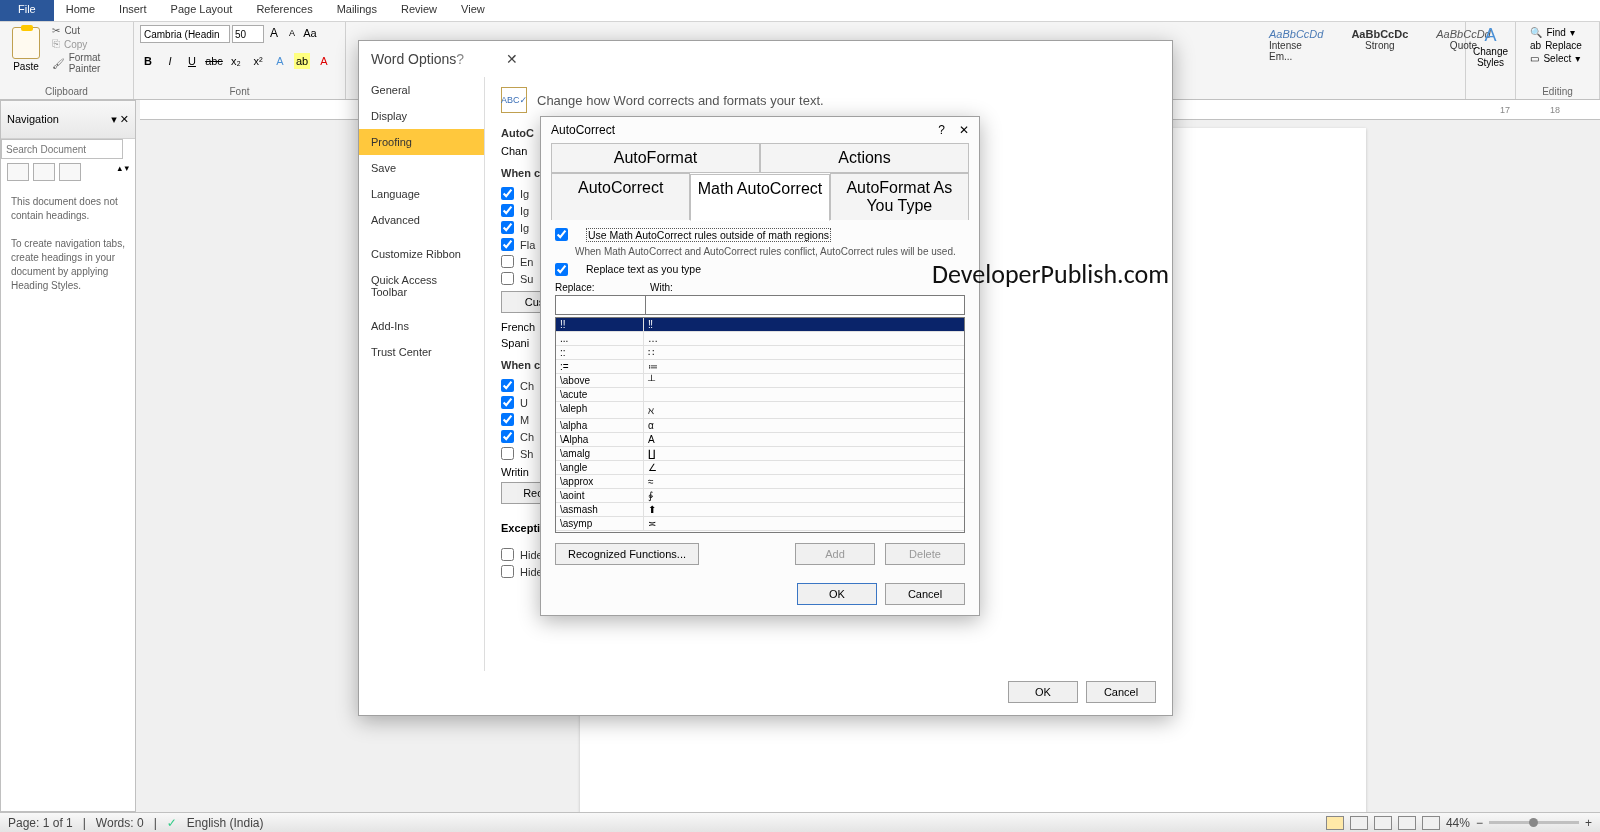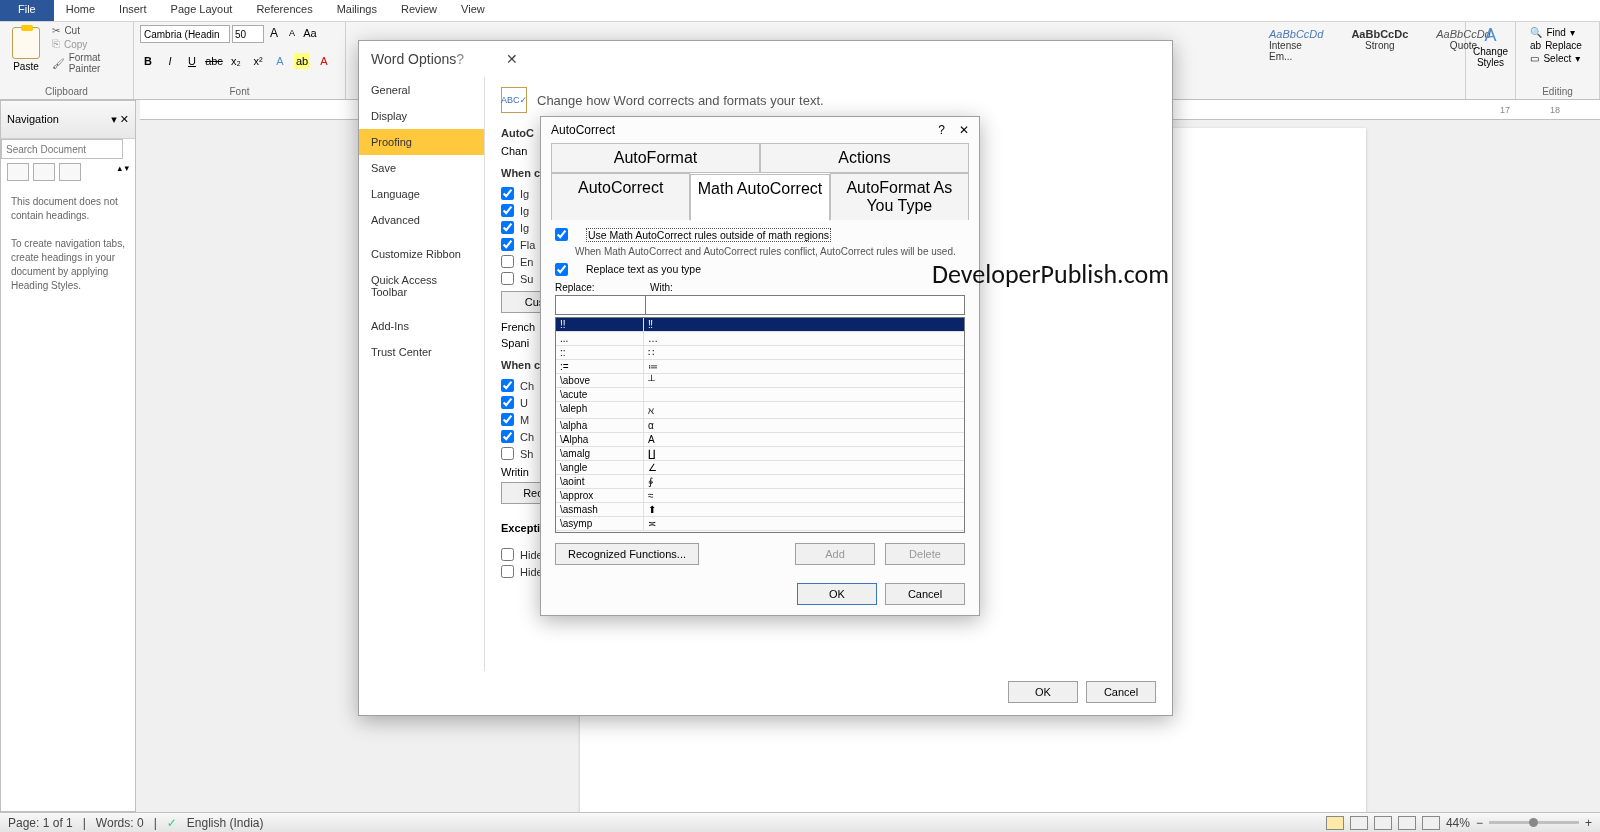--- a/index.html
+++ b/index.html
@@ -404,26 +404,26 @@
         </div>
         <div class="ac-row">
           <div class="ac-cell1">\amalg</div>
           <div class="ac-cell2">∐</div>
         </div>
         <div class="ac-row">
           <div class="ac-cell1">\angle</div>
           <div class="ac-cell2">∠</div>
         </div>
         <div class="ac-row">
+          <div class="ac-cell1">\approx</div>
+          <div class="ac-cell2">≈</div>
+        </div>
+        <div class="ac-row">
           <div class="ac-cell1">\aoint</div>
           <div class="ac-cell2">∳</div>
-        </div>
-        <div class="ac-row">
-          <div class="ac-cell1">\approx</div>
-          <div class="ac-cell2">≈</div>
         </div>
         <div class="ac-row">
           <div class="ac-cell1">\asmash</div>
           <div class="ac-cell2">⬆</div>
         </div>
         <div class="ac-row">
           <div class="ac-cell1">\asymp</div>
           <div class="ac-cell2">≍</div>
         </div>
       </div>

